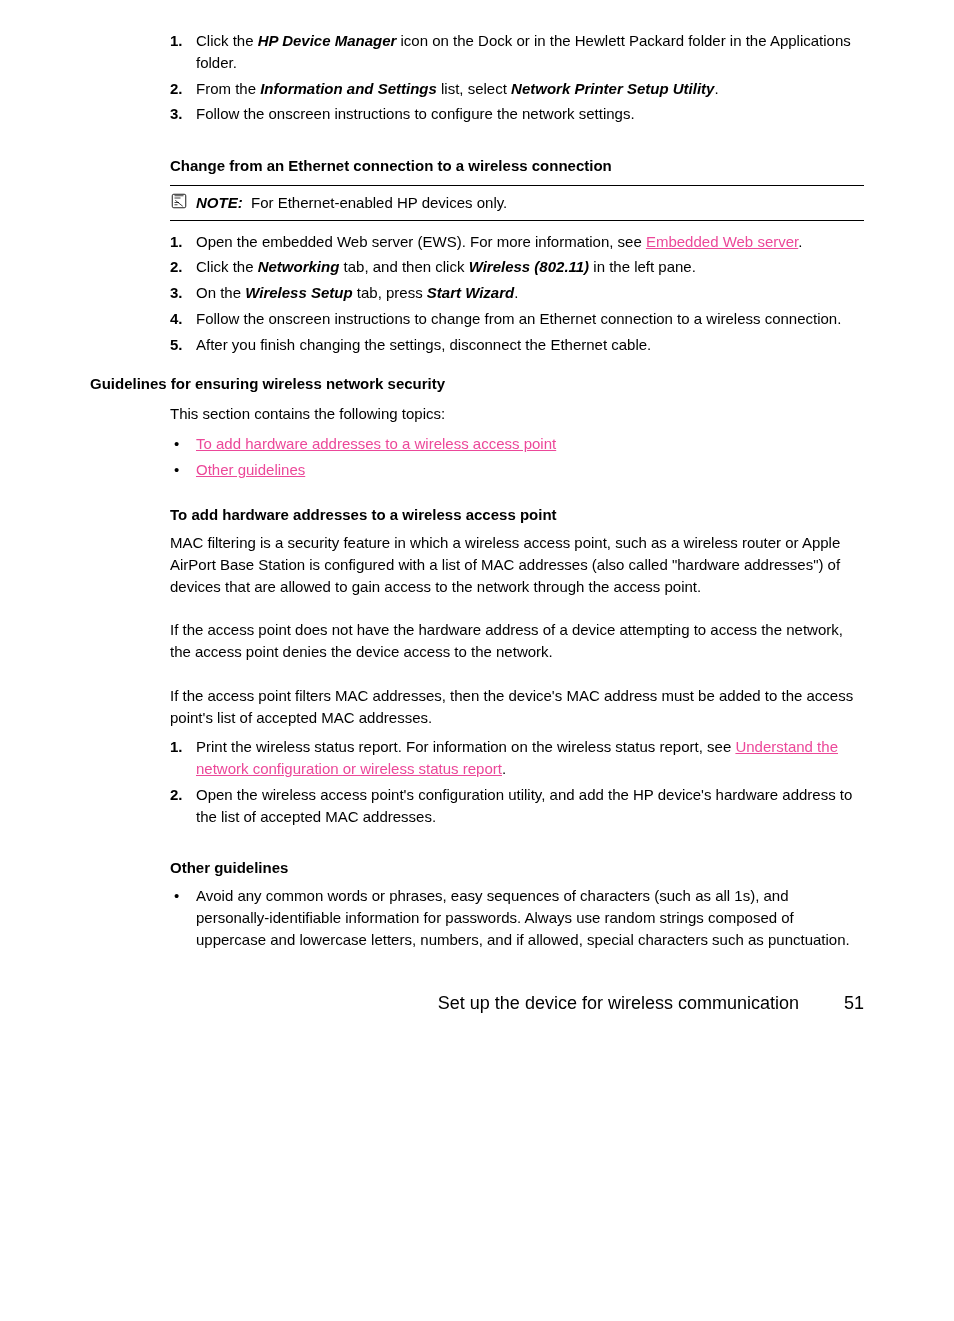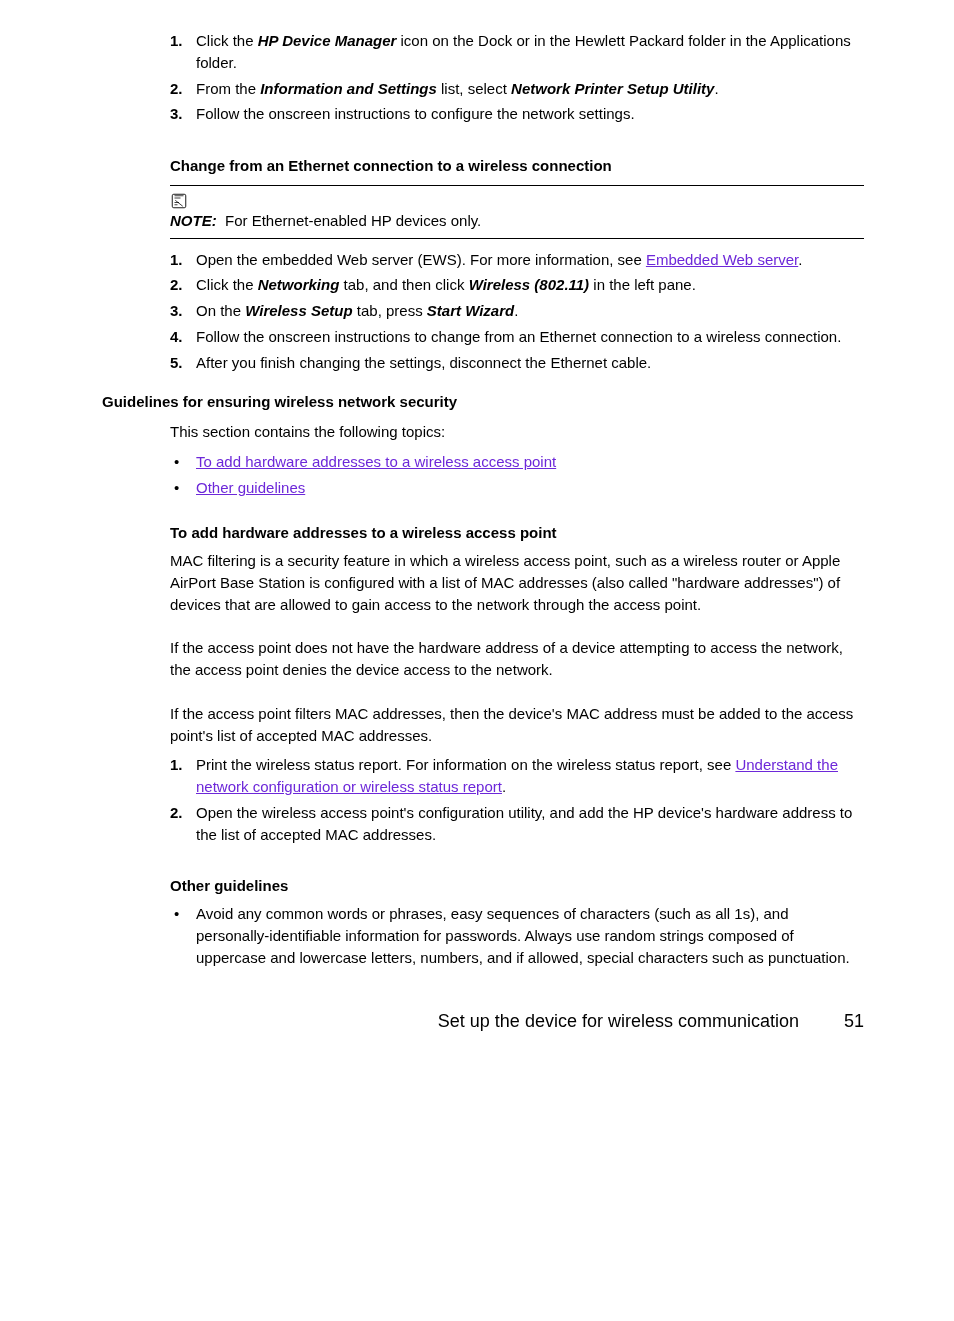--- a/index.html
+++ b/index.html
@@ -15,22 +15,22 @@
   }
   .h-bold { font-weight: bold; margin-bottom: 6px; }
   .h2 { font-weight: bold; margin-bottom: 8px; margin-top: 18px; margin-left: -80px; }
   .section-text { margin-bottom: 8px; }
   ol.numlist { list-style: none; counter-reset: item; margin-bottom: 16px; }
   ol.numlist > li { counter-increment: item; position: relative; padding-left: 26px; margin-bottom: 4px; }
   ol.numlist > li::before { content: counter(item) "."; font-weight: bold; position: absolute; left: 0; }
   ul.dotlist { list-style: none; margin-bottom: 10px; }
   ul.dotlist > li { position: relative; padding-left: 26px; margin-bottom: 4px; }
   ul.dotlist > li::before { content: "•"; position: absolute; left: 4px; }
-  .link { color: #6d28d9; text-decoration: underline; }
-  .note-box { border-top: 1px solid #000; border-bottom: 1px solid #000; padding: 6px 0; margin: 8px 0 10px 0; display: flex; align-items: flex-start; flex-direction: column; }
+  .link { color: #ec4899; text-decoration: underline; }
+  .note-box { border-top: 1px solid #000; border-bottom: 1px solid #000; padding: 6px 0; margin: 8px 0 10px 0; display: flex; align-items: flex-start; }
   .note-icon { width: 20px; flex-shrink: 0; margin-right: 6px; }
   .note-icon svg { display: block; }
   .note-text { flex: 1; }
   .bold { font-weight: bold; font-style: italic; }
   .spacer { height: 14px; }
   .footer { margin-top: 40px; text-align: right; font-size: 18px; padding-right: 0; }
   .footer .pg { display: inline-block; width: 40px; text-align: right; }
   .content-block { margin-left: 80px; }
 </style>
 </head>
@@ -61,21 +61,21 @@
 
   <ol class="numlist">
     <li><span>Open the embedded Web server (EWS). For more information, see </span><a href="#" class="link">Embedded Web server</a><span>.</span></li>
     <li><span>Click the </span><span class="bold">Networking</span><span> tab, and then click </span><span class="bold">Wireless (802.11)</span><span> in the left pane.</span></li>
     <li><span>On the </span><span class="bold">Wireless Setup</span><span> tab, press </span><span class="bold">Start Wizard</span><span>.</span></li>
     <li><span>Follow the onscreen instructions to change from an Ethernet connection to a wireless connection.</span></li>
     <li><span>After you finish changing the settings, disconnect the Ethernet cable.</span></li>
   </ol>
 </div>
 
-<div class="h2" style="margin-left:12px;">Guidelines for ensuring wireless network security</div>
+<div class="h2" style="margin-left:0;">Guidelines for ensuring wireless network security</div>
 <div class="content-block">
   <div class="section-text">This section contains the following topics:</div>
   <ul class="dotlist">
     <li><a href="#" class="link">To add hardware addresses to a wireless access point</a></li>
     <li><a href="#" class="link">Other guidelines</a></li>
   </ul>
 
   <div class="spacer"></div>
 
   <div class="h-bold">To add hardware addresses to a wireless access point</div>

